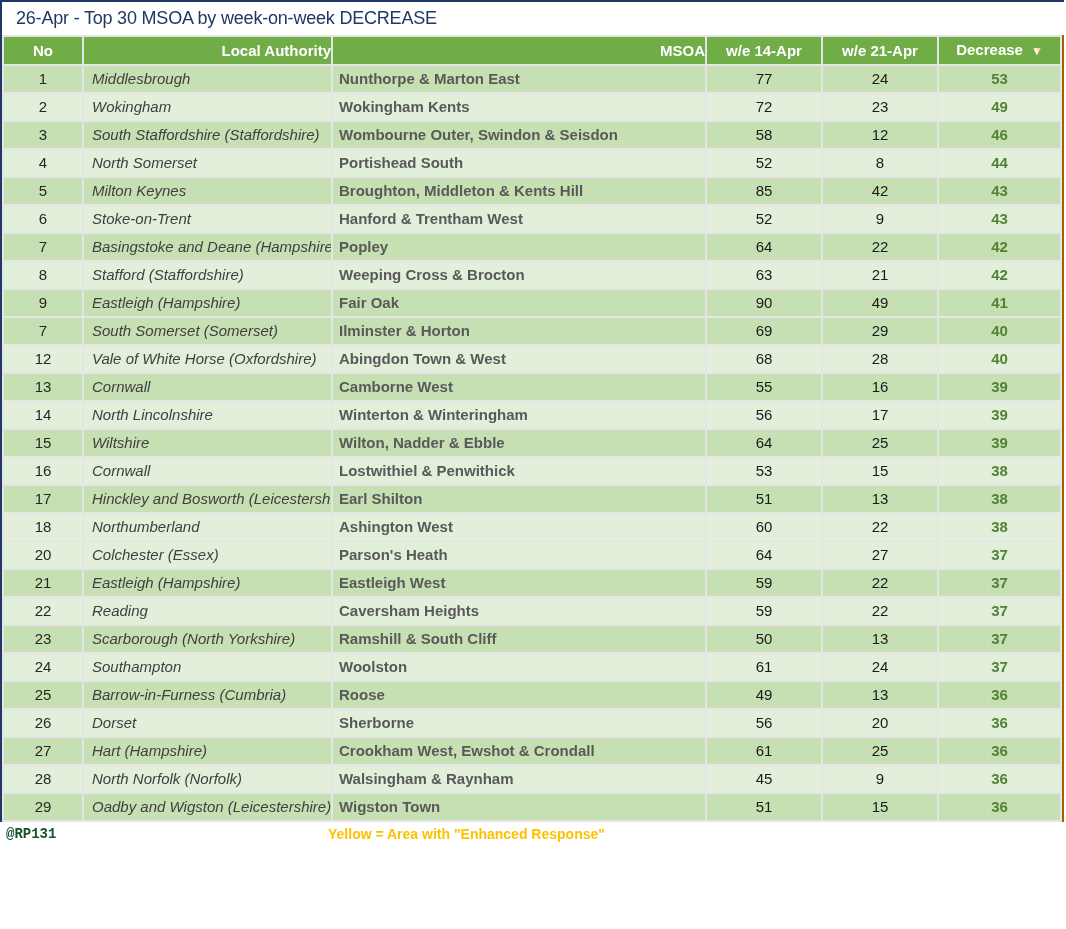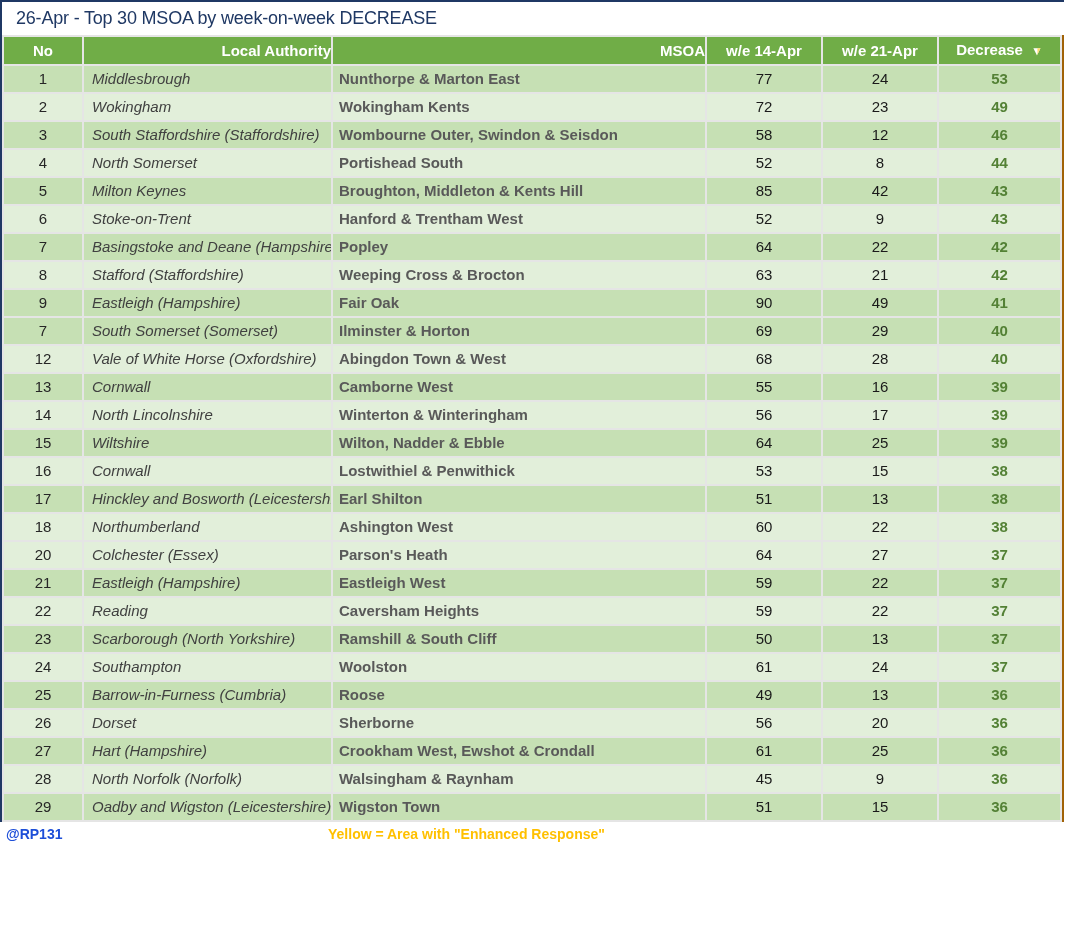--- a/index.html
+++ b/index.html
@@ -51,21 +51,21 @@
   }
   .sort-white{color:#ffffff;}
   .sort-yellow{
     position:absolute;left:0;top:0;color:#FFD966;
     clip-path:inset(0 0 0 55%);
   }
   .footer{
     height:24px;display:flex;align-items:center;
     font-size:14px;font-weight:bold;background:#ffffff;
   }
-  .footer .handle{width:328px;padding-left:6px;color:#1d4ed8;box-sizing:border-box;}
+  .footer .handle{width:328px;padding-left:6px;color:#14532d;box-sizing:border-box;font-family:Liberation Mono, monospace;}
   .footer .note{width:374px;color:#FFC000;}
   .footer .source{flex:1;text-align:right;padding-right:8px;color:#808080;}
 </style>
 </head>
 <body>
 
 <div class="sheet">
   <div class="title-bar">
     <h1>26-Apr - Top 30 MSOA by week-on-week DECREASE</h1>
   </div>

